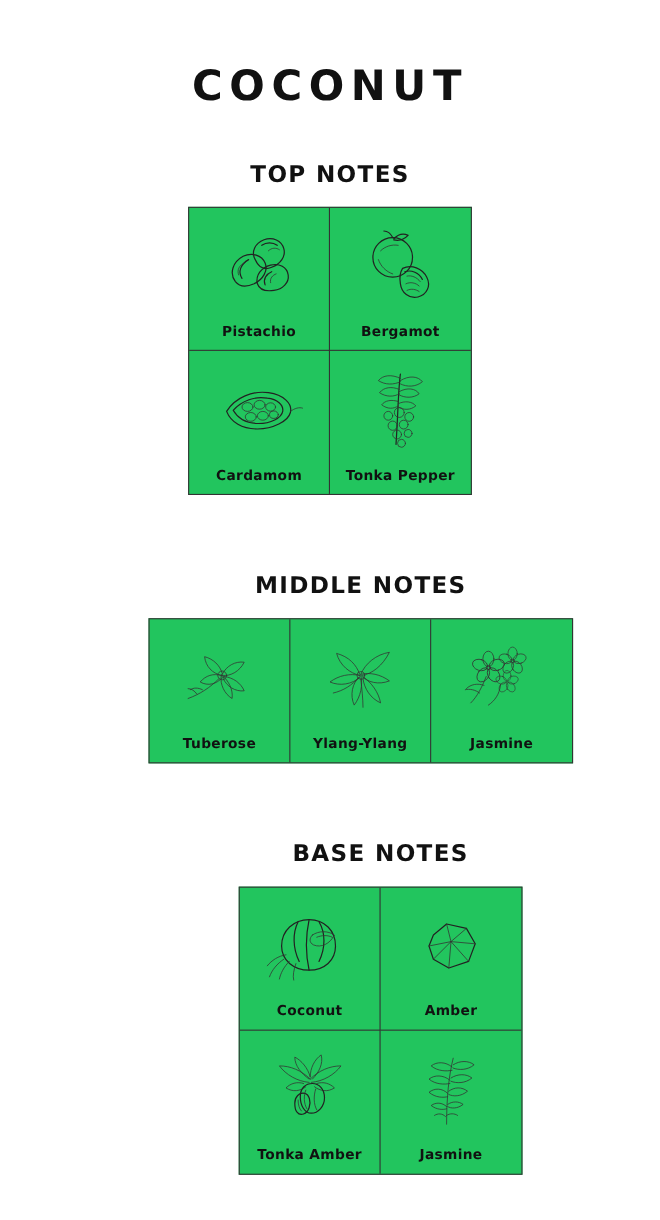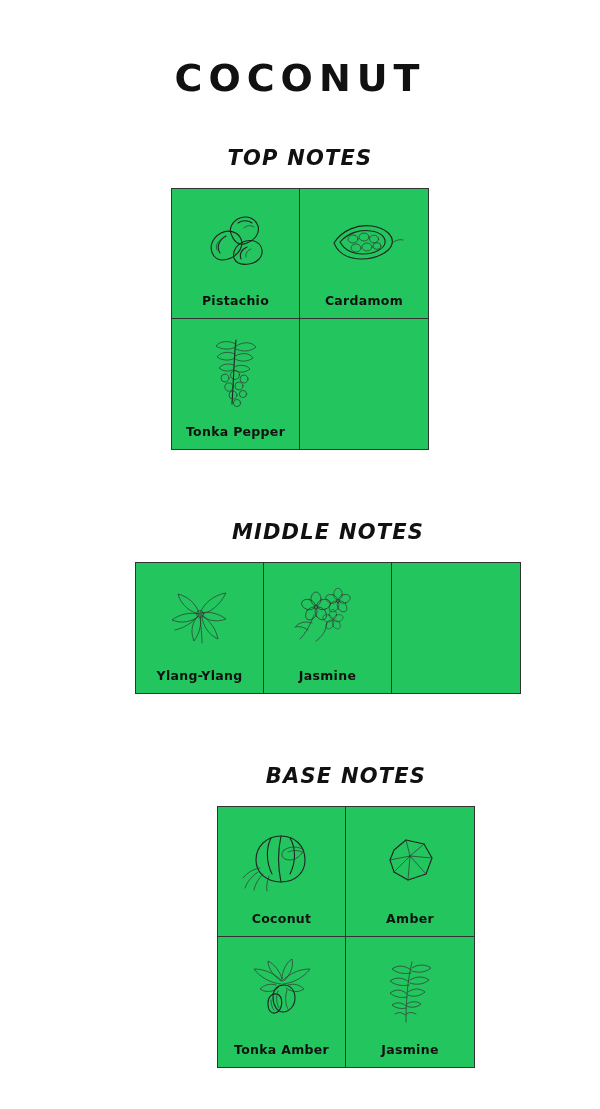--- a/index.html
+++ b/index.html
@@ -88,21 +88,21 @@
     white-space: nowrap;
   }
   svg { display: block; }
   .ink { stroke: #222222; fill: none; stroke-width: 1.1; stroke-linecap: round; stroke-linejoin: round; }
   .ink-thin { stroke: #333333; fill: none; stroke-width: 0.7; stroke-linecap: round; stroke-linejoin: round; }
 
   
   .sec-top { margin-top: 46px; }
   .sec-mid { margin-top: 70px; margin-left: 28px; }
   .sec-base { margin-top: 70px; padding-left: 46px; }
-  .heading-gap { margin-bottom: 18px; font-style: italic; }
+  .heading-gap { margin-bottom: 18px; }
 </style>
 </head>
 <body>
 
 <div class="page">
 
   <h1 class="title">COCONUT</h1>
 
   <div class="section sec-top">
     <h2 class="section-heading heading-gap">TOP NOTES</h2>
@@ -123,20 +123,41 @@
               <g class="ink-thin">
                 <path d="M23 44 C21 39 24 35 28 33"></path>
                 <path d="M50 22 C53 19 57 19 60 21"></path>
                 <path d="M52 51 C51 47 54 44 57 43"></path>
               </g>
             </svg>
           </div>
           <div class="cell-label">Pistachio</div>
         </div>
 
+        <div class="cell">
+          <div class="art">
+            <svg width="84" height="74" viewBox="0 0 84 74" aria-hidden="true">
+              <g class="ink">
+                <circle cx="35" cy="28" r="18"></circle>
+                <path d="M35 10 C33 6 30 4 27 4"></path>
+                <path d="M36 11 C40 7 45 6 49 8 C45 12 40 13 36 12"></path>
+                <path d="M44 38 C52 34 62 38 66 46 C70 54 66 62 58 64 C50 66 43 60 42 52 C41 46 42 41 44 38 Z"></path>
+                <path d="M46 41 C52 39 59 42 62 48"></path>
+              </g>
+              <g class="ink-thin">
+                <path d="M24 22 C28 18 34 16 40 17"></path>
+                <path d="M22 30 C24 36 29 41 35 43"></path>
+                <path d="M48 45 C52 44 57 46 60 50"></path>
+                <path d="M47 52 C51 50 56 51 59 54"></path>
+                <path d="M48 58 C52 56 56 57 59 59"></path>
+              </g>
+            </svg>
+          </div>
+          <div class="cell-label">Bergamot</div>
+        </div>
 
         <div class="cell">
           <div class="art">
             <svg width="84" height="74" viewBox="0 0 84 74" aria-hidden="true">
               <g class="ink">
                 <path d="M12 37 C20 24 36 18 50 20 C64 22 72 30 70 38 C68 46 54 53 40 53 C26 53 16 47 12 37 Z"></path>
                 <path d="M18 36 C26 27 38 23 49 25 C58 26 64 31 63 37 C62 43 52 48 41 48 C30 48 22 43 18 36 Z"></path>
               </g>
               <g class="ink-thin">
                 <ellipse cx="31" cy="33" rx="5" ry="4"></ellipse>
@@ -181,20 +202,38 @@
 
       </div>
     </div>
   </div>
 
   <div class="section sec-mid">
     <h2 class="section-heading heading-gap">MIDDLE NOTES</h2>
     <div class="grid-wrap">
       <div class="grid three-col">
 
+        <div class="cell">
+          <div class="art">
+            <svg width="84" height="70" viewBox="0 0 84 70" aria-hidden="true">
+              <g class="ink-thin">
+                <path d="M44 30 C48 22 56 18 64 19 C60 27 52 32 44 31 Z"></path>
+                <path d="M44 31 C50 36 54 44 53 52 C46 48 42 39 43 32 Z"></path>
+                <path d="M43 31 C36 29 29 31 24 37 C31 41 39 39 44 33 Z"></path>
+                <path d="M44 29 C42 22 36 16 28 14 C29 23 35 29 43 31 Z"></path>
+                <path d="M46 32 C54 33 61 38 64 45 C56 46 48 41 45 34 Z"></path>
+                <circle cx="44" cy="31" r="4"></circle>
+                <path d="M41 34 C33 42 24 48 13 52"></path>
+                <path d="M26 44 C22 42 18 42 15 44"></path>
+                <path d="M21 48 C19 45 16 43 13 43"></path>
+              </g>
+            </svg>
+          </div>
+          <div class="cell-label">Tuberose</div>
+        </div>
 
         <div class="cell">
           <div class="art">
             <svg width="84" height="70" viewBox="0 0 84 70" aria-hidden="true">
               <g class="ink-thin">
                 <path d="M42 30 C46 20 56 12 68 10 C62 22 52 30 43 31"></path>
                 <path d="M42 30 C50 28 60 30 68 36 C58 40 48 37 43 32"></path>
                 <path d="M42 31 C44 40 42 50 36 58 C32 49 34 38 41 32"></path>
                 <path d="M41 31 C32 29 22 31 14 37 C23 41 34 39 41 33"></path>
                 <path d="M41 30 C38 21 31 14 20 11 C23 22 32 29 41 31"></path>

